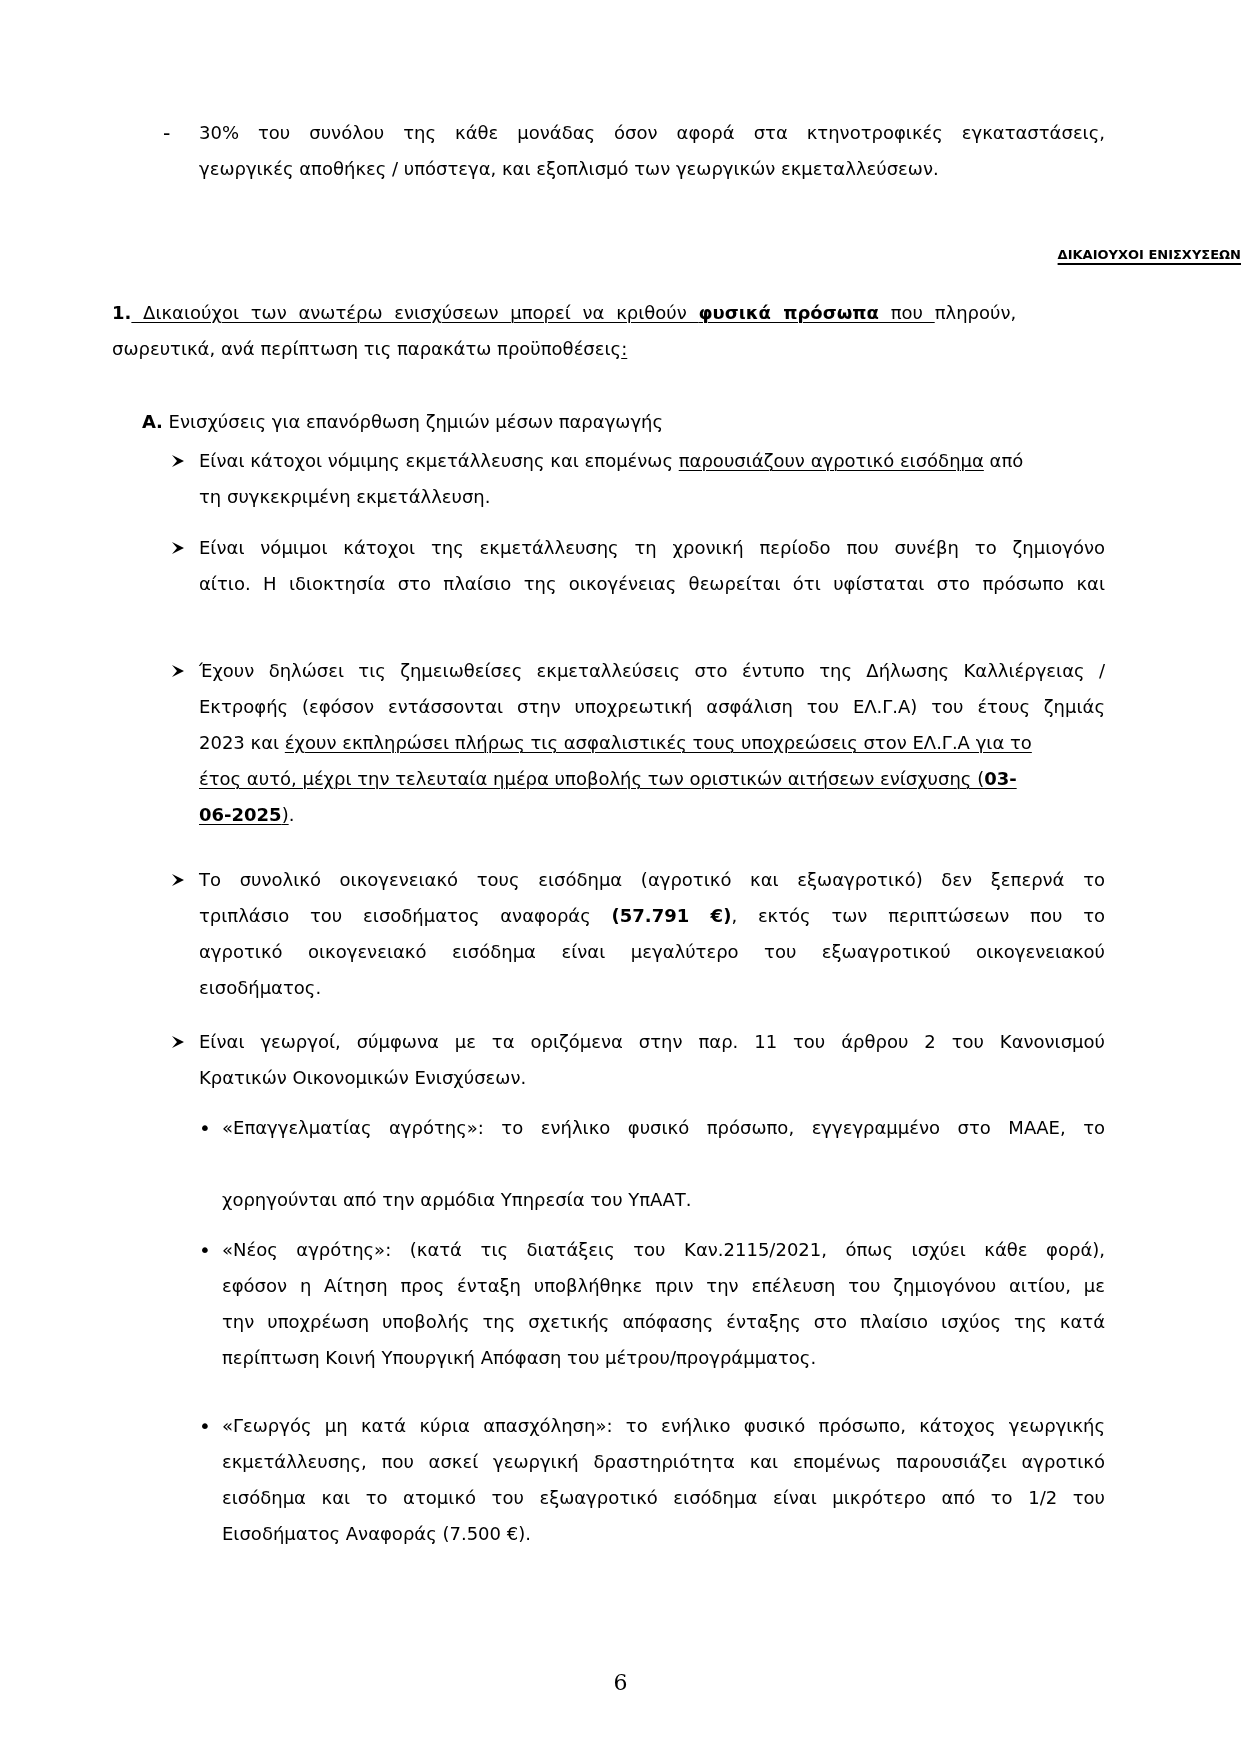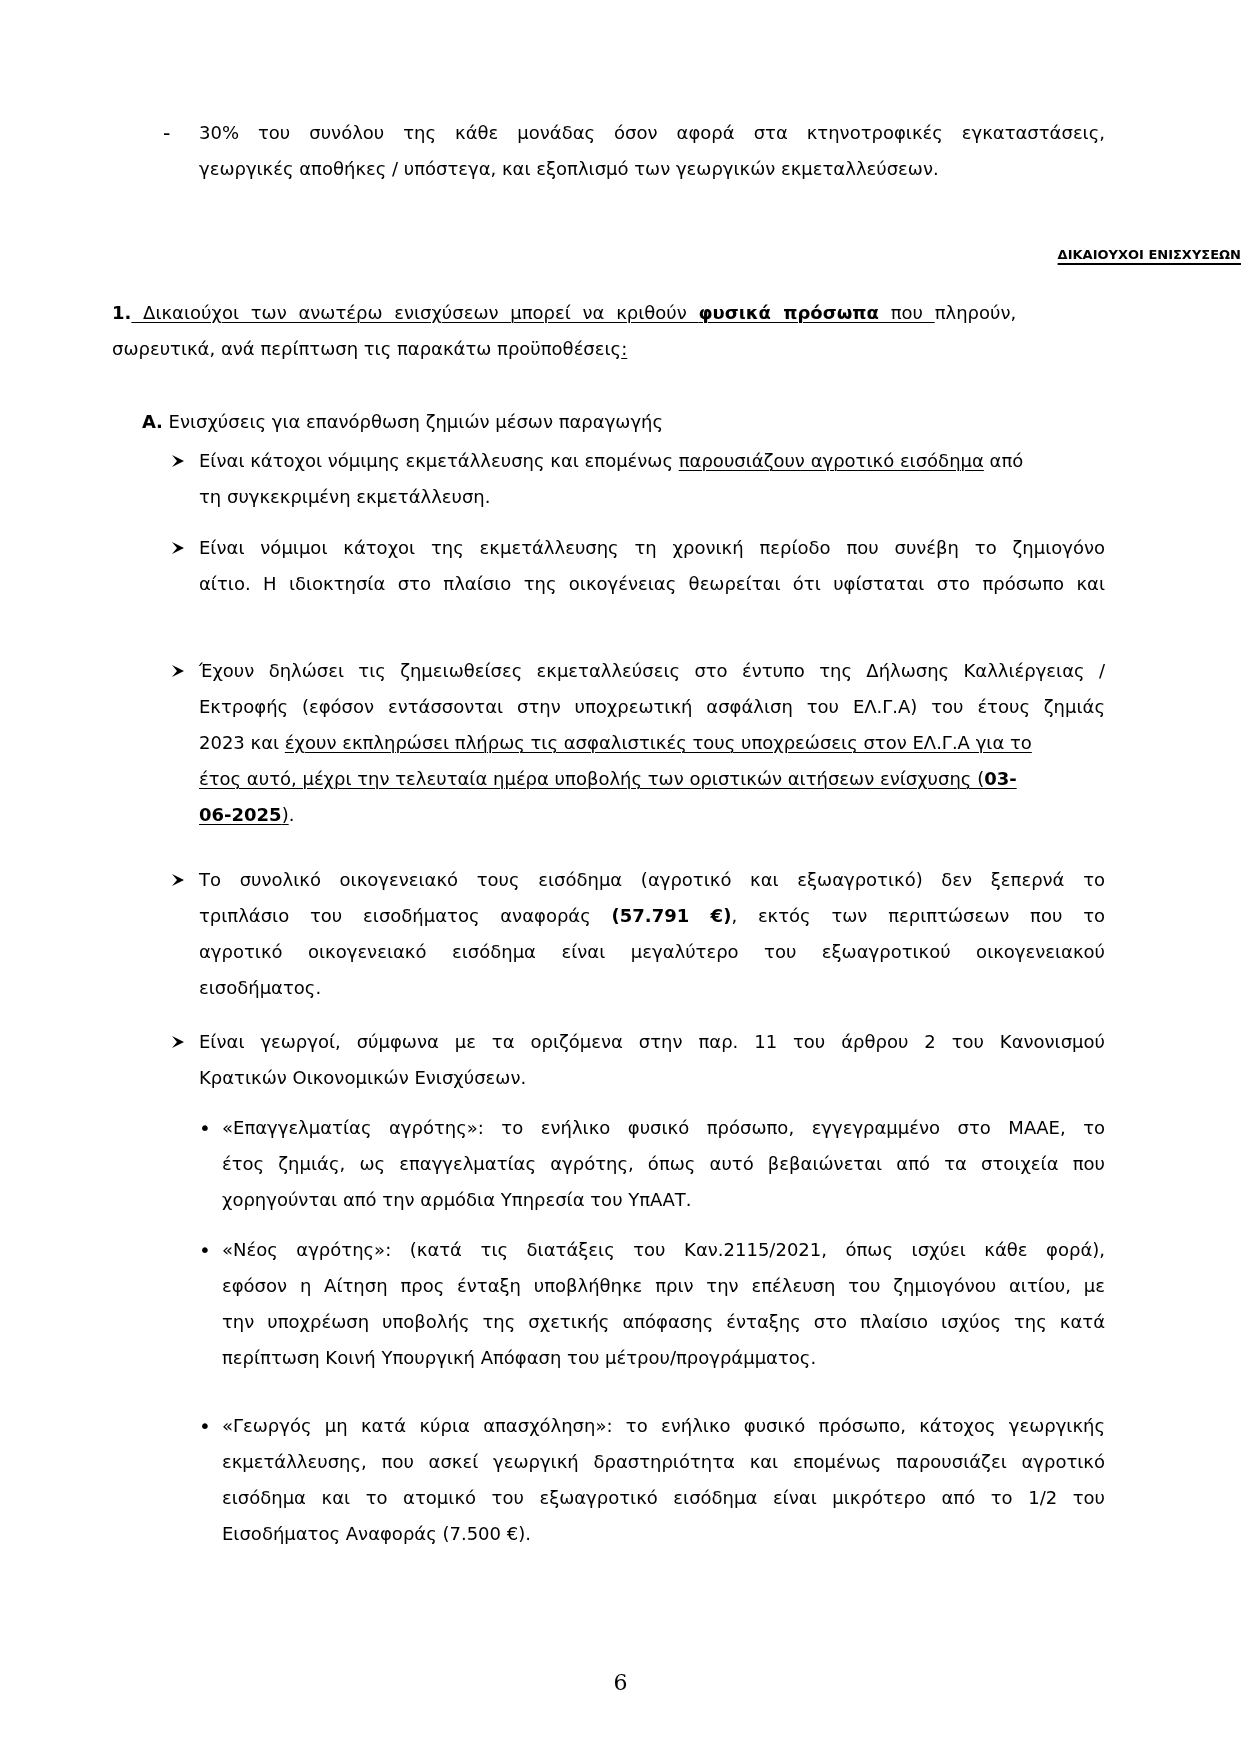--- a/index.html
+++ b/index.html
@@ -87,21 +87,20 @@
   <div class="line" style="left:199px; top:974px;">εισοδήματος.</div>
 
   <svg class="arrow" style="left:171px; top:1035px;" viewBox="0 0 14 14">
       <path d="M1 1 L13 7 L1 13 L6 7 Z" fill="#000"></path>
     </svg>
   <div class="line j" style="left:199px; top:1028px; width:906px;">Είναι γεωργοί, σύμφωνα με τα οριζόμενα στην παρ. 11 του άρθρου 2 του Κανονισμού</div>
   <div class="line" style="left:199px; top:1064px;">Κρατικών Οικονομικών Ενισχύσεων.</div>
 
   <span class="dot" style="left:199px; top:1114px;">•</span>
   <div class="line j" style="left:222px; top:1114px; width:883px;">«Επαγγελματίας αγρότης»: το ενήλικο φυσικό πρόσωπο, εγγεγραμμένο στο ΜΑΑΕ, το</div>
-  <div class="line j" style="left:222px; top:1150px; width:883px;">έτος ζημιάς, ως επαγγελματίας αγρότης, όπως αυτό βεβαιώνεται από τα στοιχεία που</div>
   <div class="line" style="left:222px; top:1186px;">χορηγούνται από την αρμόδια Υπηρεσία του ΥπΑΑΤ.</div>
 
   <span class="dot" style="left:199px; top:1236px;">•</span>
   <div class="line j" style="left:222px; top:1236px; width:883px;">«Νέος αγρότης»: (κατά τις διατάξεις του Καν.2115/2021, όπως ισχύει κάθε φορά),</div>
   <div class="line j" style="left:222px; top:1272px; width:883px;">εφόσον η Αίτηση προς ένταξη υποβλήθηκε πριν την επέλευση του ζημιογόνου αιτίου, με</div>
   <div class="line j" style="left:222px; top:1308px; width:883px;">την υποχρέωση υποβολής της σχετικής απόφασης ένταξης στο πλαίσιο ισχύος της κατά</div>
   <div class="line" style="left:222px; top:1344px;">περίπτωση Κοινή Υπουργική Απόφαση του μέτρου/προγράμματος.</div>
 
   <span class="dot" style="left:199px; top:1412px;">•</span>
   <div class="line j" style="left:222px; top:1412px; width:883px;">«Γεωργός μη κατά κύρια απασχόληση»: το ενήλικο φυσικό πρόσωπο, κάτοχος γεωργικής</div>

